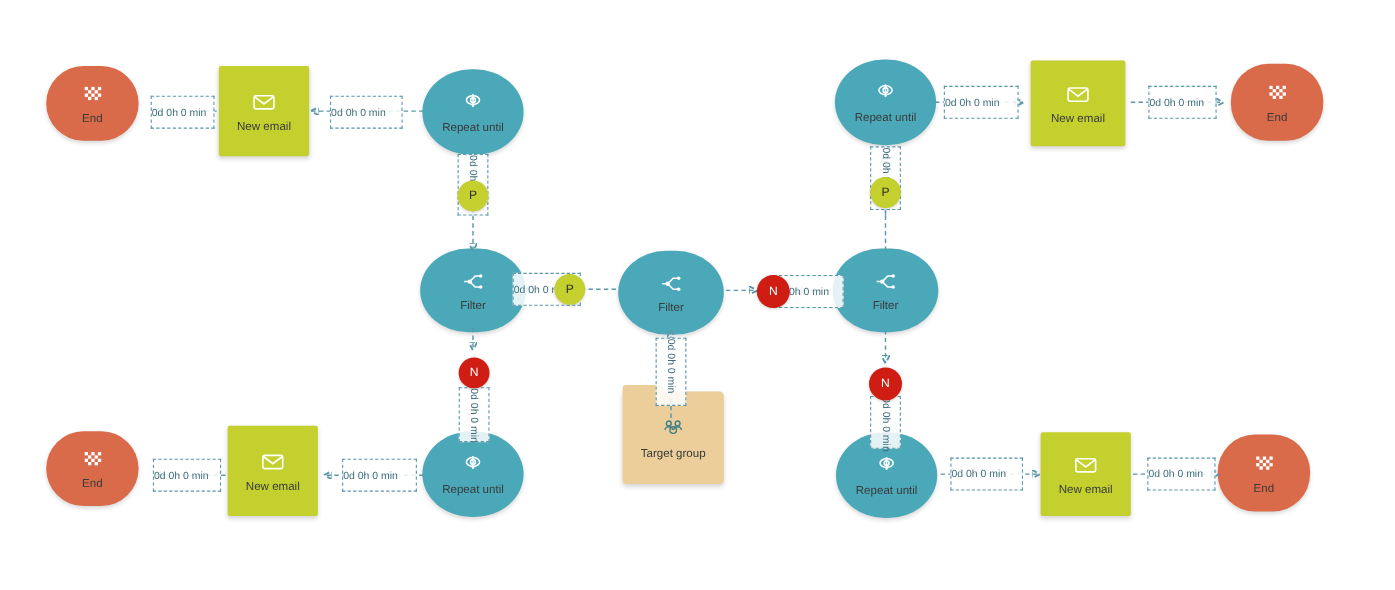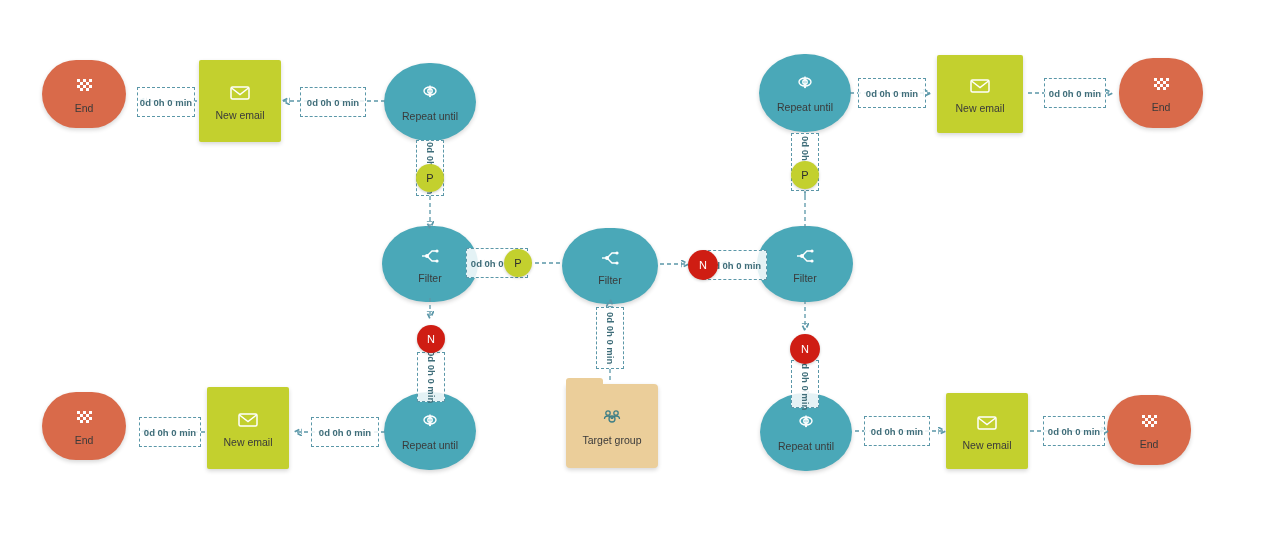--- a/index.html
+++ b/index.html
@@ -19,21 +19,21 @@
   .n-target .foldtab{position:absolute;left:0;top:0;width:40%;height:8px;background:#ebce9a;border-radius:3px 3px 0 0;}
 
   .badge{position:absolute;border-radius:50%;display:flex;align-items:center;
          justify-content:center;font-size:11px;color:#2e2e2e;z-index:6;
          box-shadow:0 1px 3px rgba(0,0,0,0.2);}
   .b-p{background:#c3d02e;}
   .b-n{background:#cf1d13;color:#fff;}
 
   .elabel{position:absolute;box-sizing:border-box;border:1px dashed #5b97a8;
           background:rgba(255,255,255,0.85);display:flex;align-items:center;
-          justify-content:center;font-size:9.5px;color:#3f6d79;white-space:nowrap;z-index:4;font-weight:bold;}
+          justify-content:flex-start;font-size:9.5px;color:#3f6d79;white-space:nowrap;z-index:4;}
   .elabel.vert{writing-mode:vertical-rl;}
 
   .conn{position:absolute;z-index:1;}
   .conn line,.conn path{stroke:#5b97a8;stroke-width:1.3;stroke-dasharray:4 3;fill:none;}
   .arrow{fill:#3f6d79;}
 </style>
 </head>
 <body>
 
 <div id="canvas">
@@ -207,21 +207,21 @@
           <circle cx="19" cy="17" r="1.6"></circle>
         </g>
     </svg>
     <span class="lbl">Filter</span>
   </div>
 
   <div class="elabel vert" style="left:596px;top:307px;width:28px;height:62px;">
     <span>0d 0h 0 min</span>
   </div>
 
-  <div class="node n-target" style="left:566px;top:384px;width:92px;height:84px;border-radius:0 4px 4px 4px;">
+  <div class="node n-target" style="left:566px;top:356px;width:92px;height:84px;border-radius:0 4px 4px 4px;">
     <div class="foldtab" style="top:-6px;"></div>
     <svg class="ico" viewBox="0 0 24 24">
       <g fill="none" stroke="#3f7f86" stroke-width="1.3">
         <circle cx="8" cy="7" r="2.2"></circle>
           <circle cx="16" cy="7" r="2.2"></circle>
         <path d="M4.5 13 a3.5 3 0 0 1 7 0"></path>
           <path d="M12.5 13 a3.5 3 0 0 1 7 0"></path>
         <circle cx="12" cy="13" r="3"></circle>
       </g>
     </svg>

